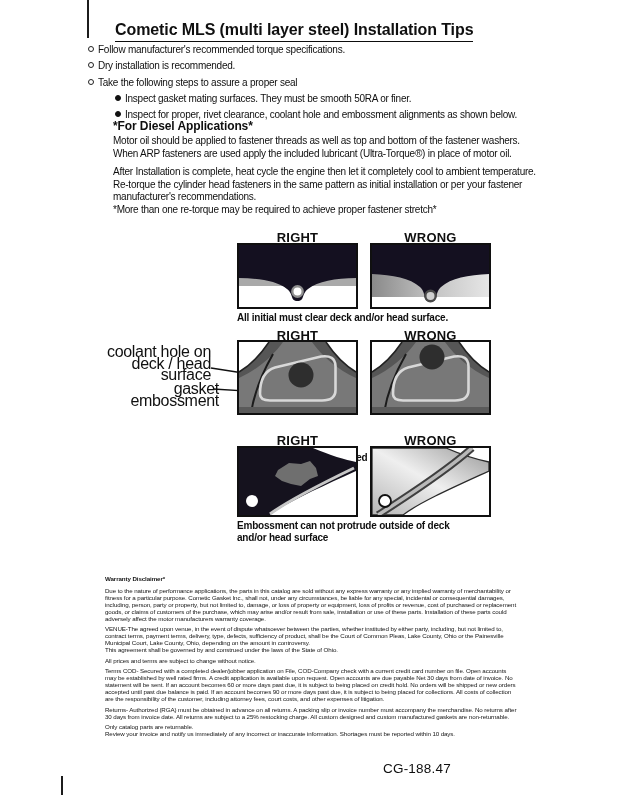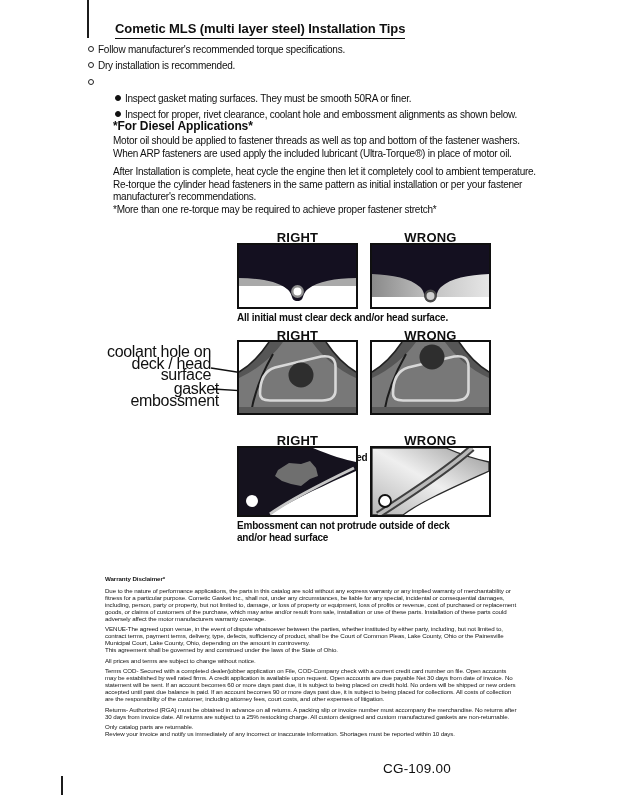--- a/index.html
+++ b/index.html
@@ -8,21 +8,21 @@
     font-family:"Liberation Sans","DejaVu Sans",sans-serif;
     color:#0f0f0f;position:relative;overflow:hidden;
   }
   .abs{position:absolute;}
   
   .scan-mark{position:absolute;width:2px;background:#1c1c1c;}
   .scan-top{left:87px;top:0;height:38px;}
   .scan-bottom{left:61px;top:776px;height:19px;}
   
   .title{
-    left:115px;top:21px;font-size:13px;font-weight:bold;letter-spacing:-0.1px;
+    left:115px;top:21px;font-size:16px;font-weight:bold;letter-spacing:-0.1px;
     border-bottom:1.7px solid #0d0d0d;padding-bottom:2px;white-space:nowrap;
   }
   
   .tips{left:88px;top:42px;width:478px;font-size:10px;letter-spacing:-0.25px;}
   .tip-line{line-height:16.3px;white-space:nowrap;}
   .tip-sub{margin-left:27px;}
   .bullet{display:inline-block;width:4px;height:4px;border-radius:50%;
     border:1px solid #222;margin-right:4px;vertical-align:1px;}
   .bullet.filled{background:#111;border-color:#111;}
   
@@ -48,21 +48,21 @@
 <body>
 
 <div class="scan-mark scan-top"></div>
 <div class="scan-mark scan-bottom"></div>
 
 <div class="abs title">Cometic MLS (multi layer steel) Installation Tips</div>
 
 <div class="abs tips">
   <div class="tip-line"><span class="bullet"></span><span>Follow manufacturer's recommended torque specifications.</span></div>
   <div class="tip-line"><span class="bullet"></span><span>Dry installation is recommended.</span></div>
-  <div class="tip-line"><span class="bullet"></span></div>
+  <div class="tip-line"><span class="bullet"></span><span>Take the following steps to assure a proper seal</span></div>
   <div class="tip-line tip-sub"><span class="bullet filled"></span><span>Inspect gasket mating surfaces.  They must be smooth 50RA or finer.</span></div>
   <div class="tip-line tip-sub"><span class="bullet filled"></span><span>Inspect for proper, rivet clearance, coolant hole and embossment alignments as shown below.</span></div>
 </div>
 
 <div class="abs diesel-heading">*For Diesel Applications*</div>
 <div class="abs para para1">Motor oil should be applied to fastener threads as well as top and bottom of the fastener washers. When ARP fasteners are used apply the included lubricant (Ultra-Torque®) in place of motor oil.</div>
 <div class="abs para para2">After Installation is complete, heat cycle the engine then let it completely cool to ambient temperature. Re-torque the cylinder head fasteners in the same pattern as initial installation or per your fastener manufacturer's recommendations.</div>
 <div class="abs para para3">*More than one re-torque may be required to achieve proper fastener stretch*</div>
 
 <div class="abs dlabel" style="left:237px;top:230px;">RIGHT</div>
@@ -183,13 +183,13 @@
   <p>Due to the nature of performance applications, the parts in this catalog are sold without any express warranty or any implied warranty of merchantability or fitness for a particular purpose.  Cometic Gasket Inc., shall not, under any circumstances, be liable for any special, incidental or consequential damages, including, person, party or property, but not limited to, damage, or loss of property or equipment, loss of profits or revenue, cost of purchased or replacement goods, or claims of customers of the purchase, which may arise and/or result from sale, installation or use of these parts.  Installation of these parts could adversely affect the motor manufacturers warranty coverage.</p>
   <p class="nogap">VENUE-The agreed upon venue, in the event of dispute whatsoever between the parties, whether instituted by either party, including, but not limited to, contract terms, payment terms, delivery, type, defects, sufficiency of product, shall be the Court of Common Pleas, Lake County, Ohio or the Painesville Municipal Court, Lake County, Ohio, depending on the amount in controversy.</p>
   <p>This agreement shall be governed by and construed under the laws of the State of Ohio.</p>
   <p>All prices and terms are subject to change without notice.</p>
   <p>Terms COD- Secured with a completed dealer/jobber application on File, COD-Company check with a current credit card number on file.  Open accounts may be established by well rated firms.  A credit application is available upon request.  Open accounts are due payable Net 30 days from date of invoice.  No statement will be sent.  If an account becomes 60 or more days past due, it is subject to being placed on credit hold.  No orders will be shipped or new orders accepted until past due balance is paid.  If an account becomes 90 or more days past due, it is subject to being placed for collections.  All costs of collection are the responsibility of the customer, including attorney fees, court costs, and other expenses of litigation.</p>
   <p>Returns- Authorized (RGA) must be obtained in advance on all returns.  A packing slip or invoice number must accompany the merchandise.  No returns after 30 days from invoice date.  All returns are subject to a 25% restocking charge.  All custom designed and custom manufactured gaskets are non-returnable.</p>
   <p class="nogap">Only catalog parts are returnable.</p>
   <p>Review your invoice and notify us immediately of any incorrect or inaccurate information.  Shortages must be reported within 10 days.</p>
 </div>
 
-<div class="abs footer-code">CG-109.00</div>
+<div class="abs footer-code">CG-188.47</div>
 
 </body></html>

